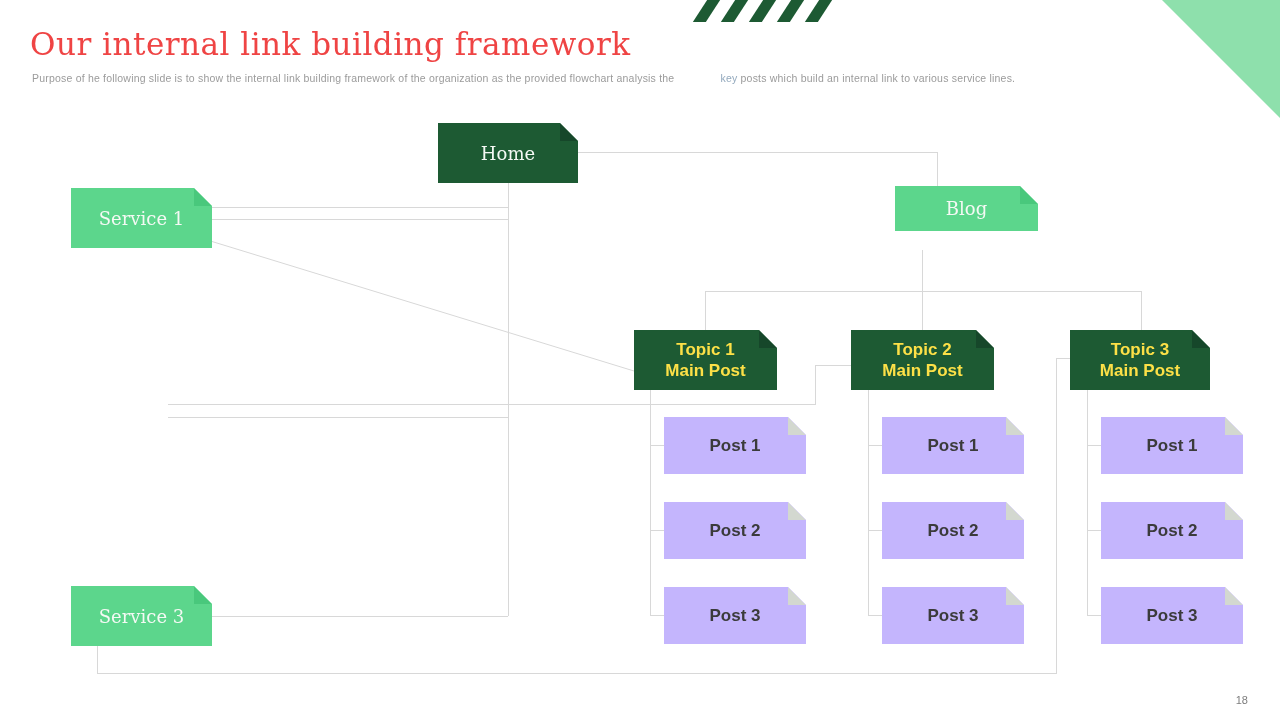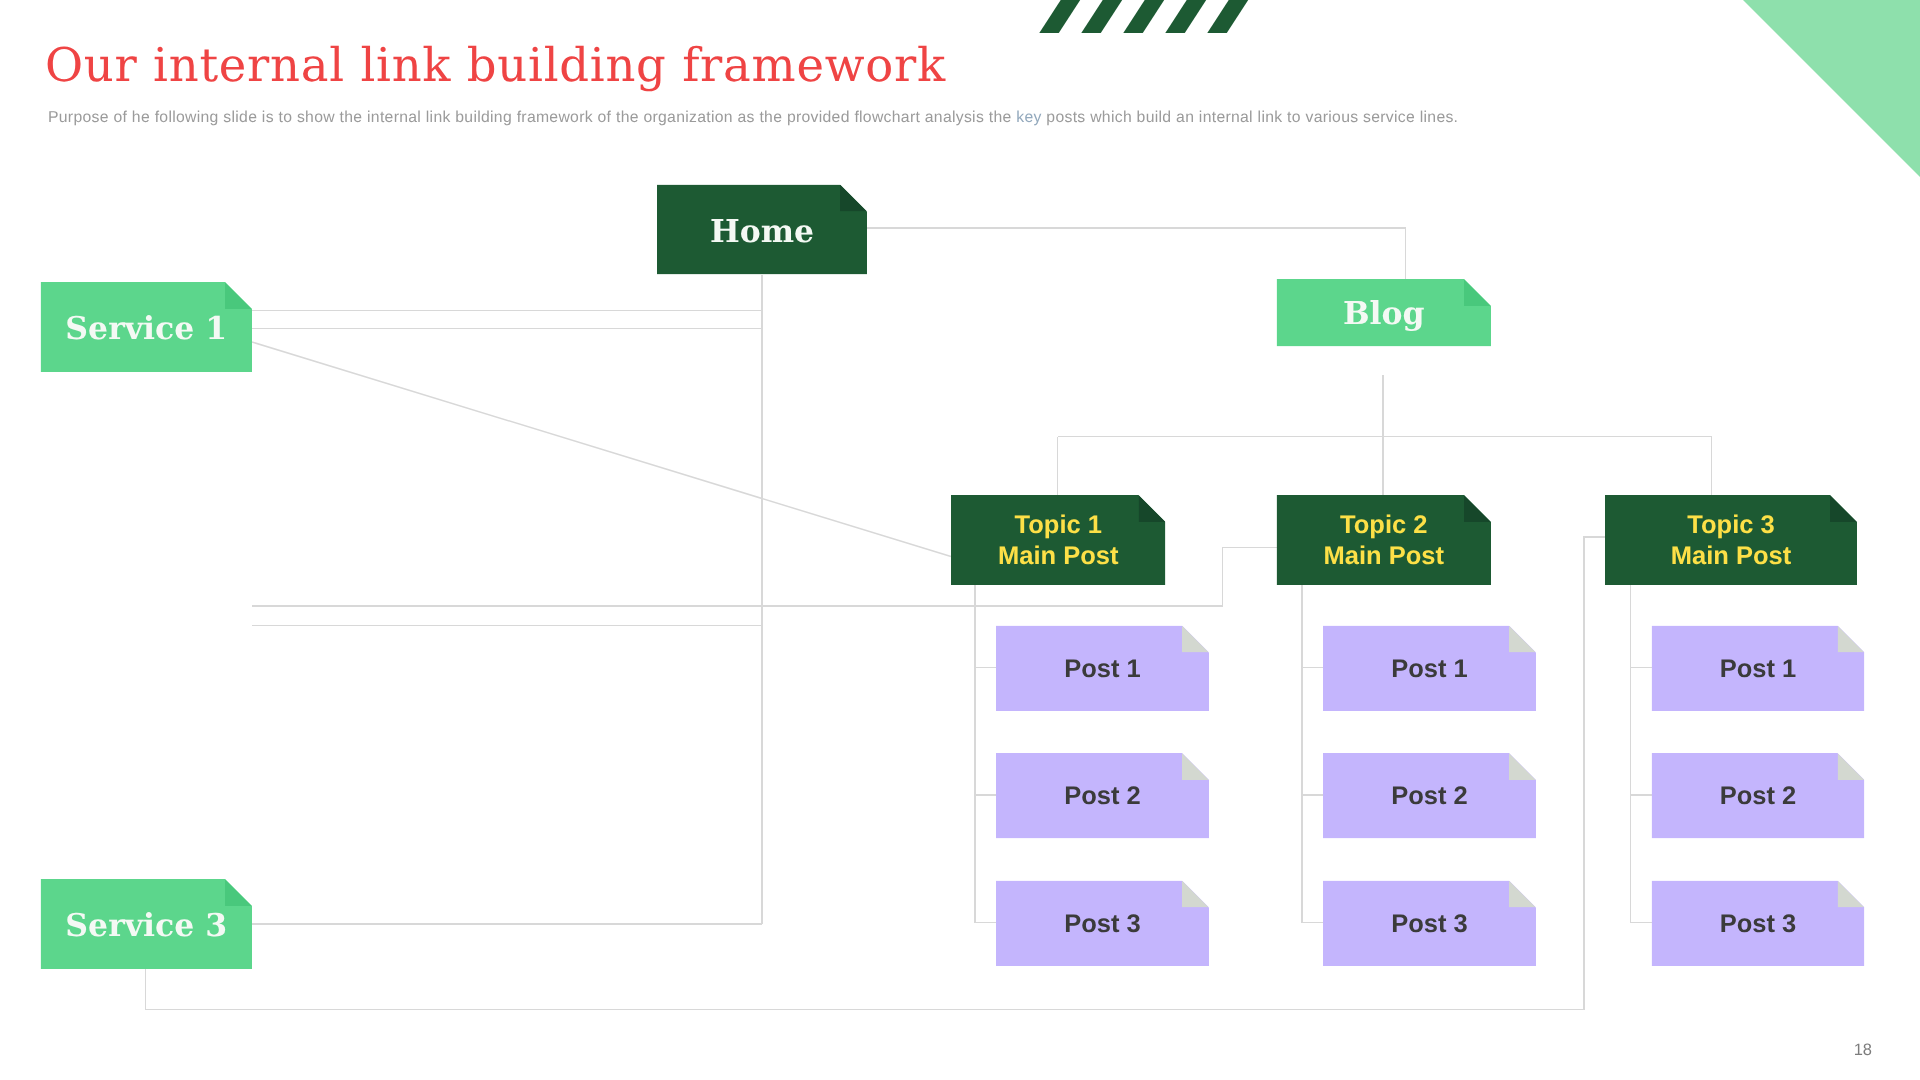--- a/index.html
+++ b/index.html
@@ -10,37 +10,37 @@
   .corner-triangle{position:absolute;top:0;right:0;width:118px;height:118px;
     clip-path:polygon(0 0,100% 0,100% 100%);background:#8ee0ac;}
   .slashes{position:absolute;left:700px;top:0;height:22px;display:flex;}
   .slash{width:13px;height:22px;background:#1d5a33;margin-right:15px;transform:skewX(-33deg);}
 
   
   .title{position:absolute;left:30px;top:26px;font-family:"DejaVu Serif",serif;
     font-size:31px;color:#ef4444;letter-spacing:.5px;white-space:nowrap;}
   .subtitle{position:absolute;left:32px;top:72px;font-size:10.5px;color:#9b9b9b;
     letter-spacing:.2px;white-space:nowrap;}
-  .subtitle .hl{color:#93a9bd;}
+  .subtitle .hl{color:#93a9bd;margin-left:43px;}
 
   
   svg.lines{position:absolute;left:0;top:0;pointer-events:none;}
 
   
   .node{position:absolute;display:flex;align-items:center;justify-content:center;
     clip-path:polygon(0 0,calc(100% - 18px) 0,100% 18px,100% 100%,0 100%);}
   .node .fold{position:absolute;top:0;right:0;width:18px;height:18px;
     clip-path:polygon(0 0,100% 100%,0 100%);}
   .dark{background:#1d5a33;}
   .dark .fold{background:#16472a;}
-  .green{background:#5cd68c;}
+  .green{background:#5cd68c;margin-left:44px;}
   .green .fold{background:#49c87c;}
   .post{background:#c4b5fd;}
   .post .fold{background:#d3d8d0;}
-  .label-serif{font-family:"DejaVu Serif",serif;font-weight:bold;font-size:21px;color:#f4f9f4;}
+  .label-serif{font-family:"DejaVu Serif",serif;font-weight:normal;font-size:18px;color:#f4f9f4;}
   .label-sans{font-family:"Liberation Sans",sans-serif;font-weight:bold;font-size:17px;
     color:#fde047;text-align:center;line-height:21px;}
   .post .label-sans{color:#3b3b3b;}
 
   
   .footer{position:absolute;left:0;right:0;top:700px;text-align:center;
     font-size:10.5px;color:#8f8f8f;letter-spacing:.2px;}
   .page-num{position:absolute;right:32px;top:694px;font-size:11px;color:#7d7d7d;}
 </style>
 </head>
@@ -100,21 +100,21 @@
   </div>
 
   <div class="node dark" style="left:634px;top:330px;width:143px;height:60px">
     <span class="fold"></span>
     <span class="label-sans"><span>Topic 1</span><br><span>Main Post</span></span>
   </div>
   <div class="node dark" style="left:851px;top:330px;width:143px;height:60px">
     <span class="fold"></span>
     <span class="label-sans"><span>Topic 2</span><br><span>Main Post</span></span>
   </div>
-  <div class="node dark" style="left:1070px;top:330px;width:168px;height:60px">
+  <div class="node dark" style="left:1070px;top:330px;width:140px;height:60px">
     <span class="fold"></span>
     <span class="label-sans"><span>Topic 3</span><br><span>Main Post</span></span>
   </div>
 
   <div class="node post" style="left:664px;top:417px;width:142px;height:57px">
     <span class="fold"></span>
     <span class="label-sans">Post 1</span>
   </div>
   <div class="node post" style="left:664px;top:502px;width:142px;height:57px">
     <span class="fold"></span>

